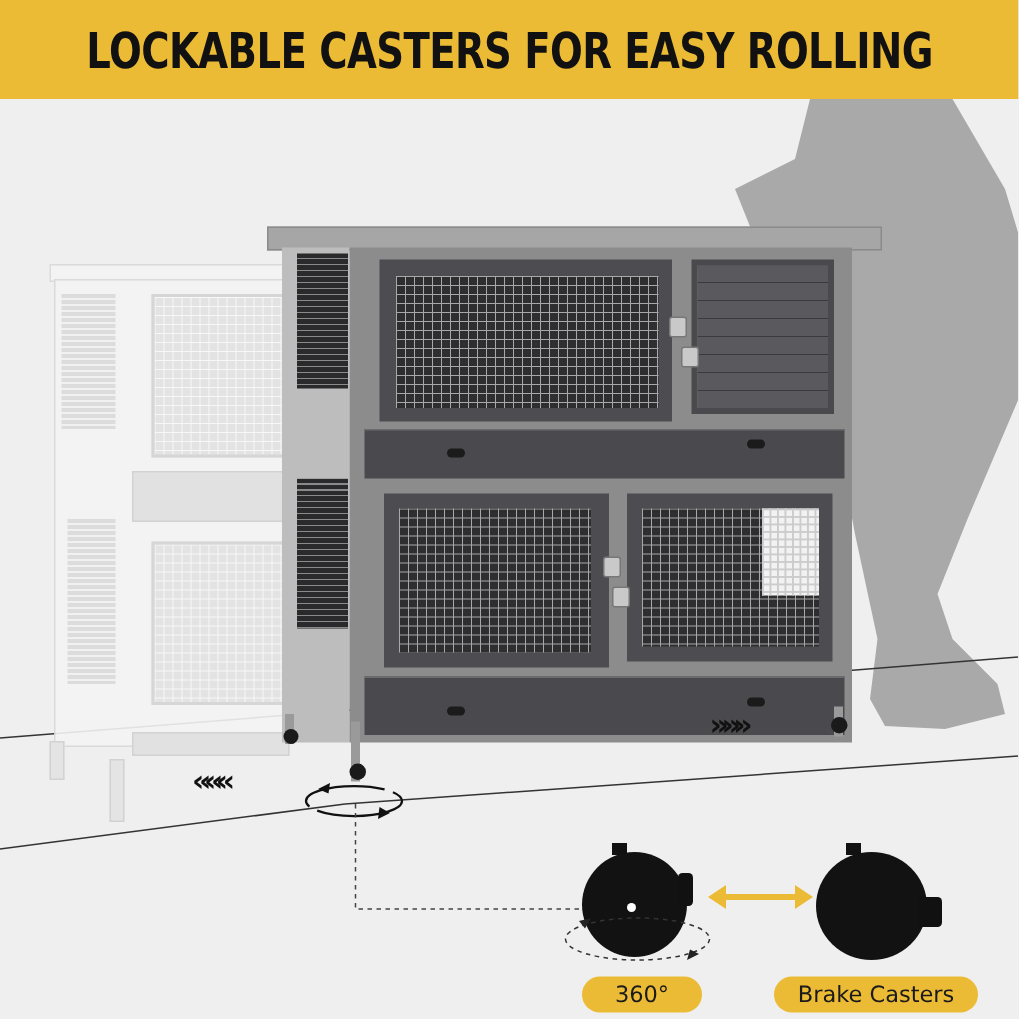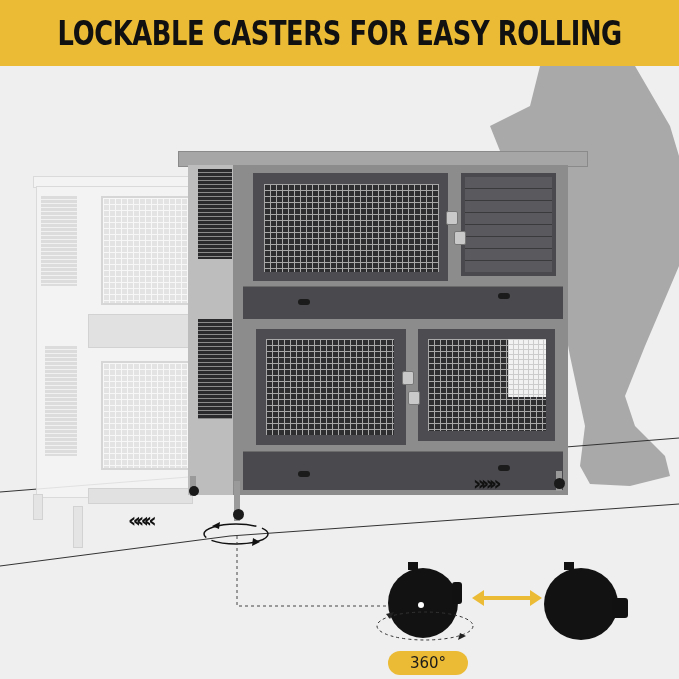--- a/index.html
+++ b/index.html
@@ -130,13 +130,14 @@
     <polygon points="70,10 58,2 58,18" fill="#ebbb36"></polygon>
   </svg>
 
   <div class="abs" style="left:544px;top:496px;width:90px;height:80px;">
     <div class="abs" style="left:20px;top:0;width:10px;height:8px;background:#111;"></div>
     <div class="abs wheel" style="left:0;top:6px;width:74px;height:72px;background:#121212;"></div>
     <div class="abs" style="left:68px;top:36px;width:16px;height:20px;background:#111;border-radius:3px;"></div>
   </div>
 
   <div class="pill" style="left:388px;top:585px;width:80px;">360°</div>
+  <div class="pill" style="left:516px;top:585px;width:136px;">Brake Casters</div>
 </div>
 
 </body></html>

